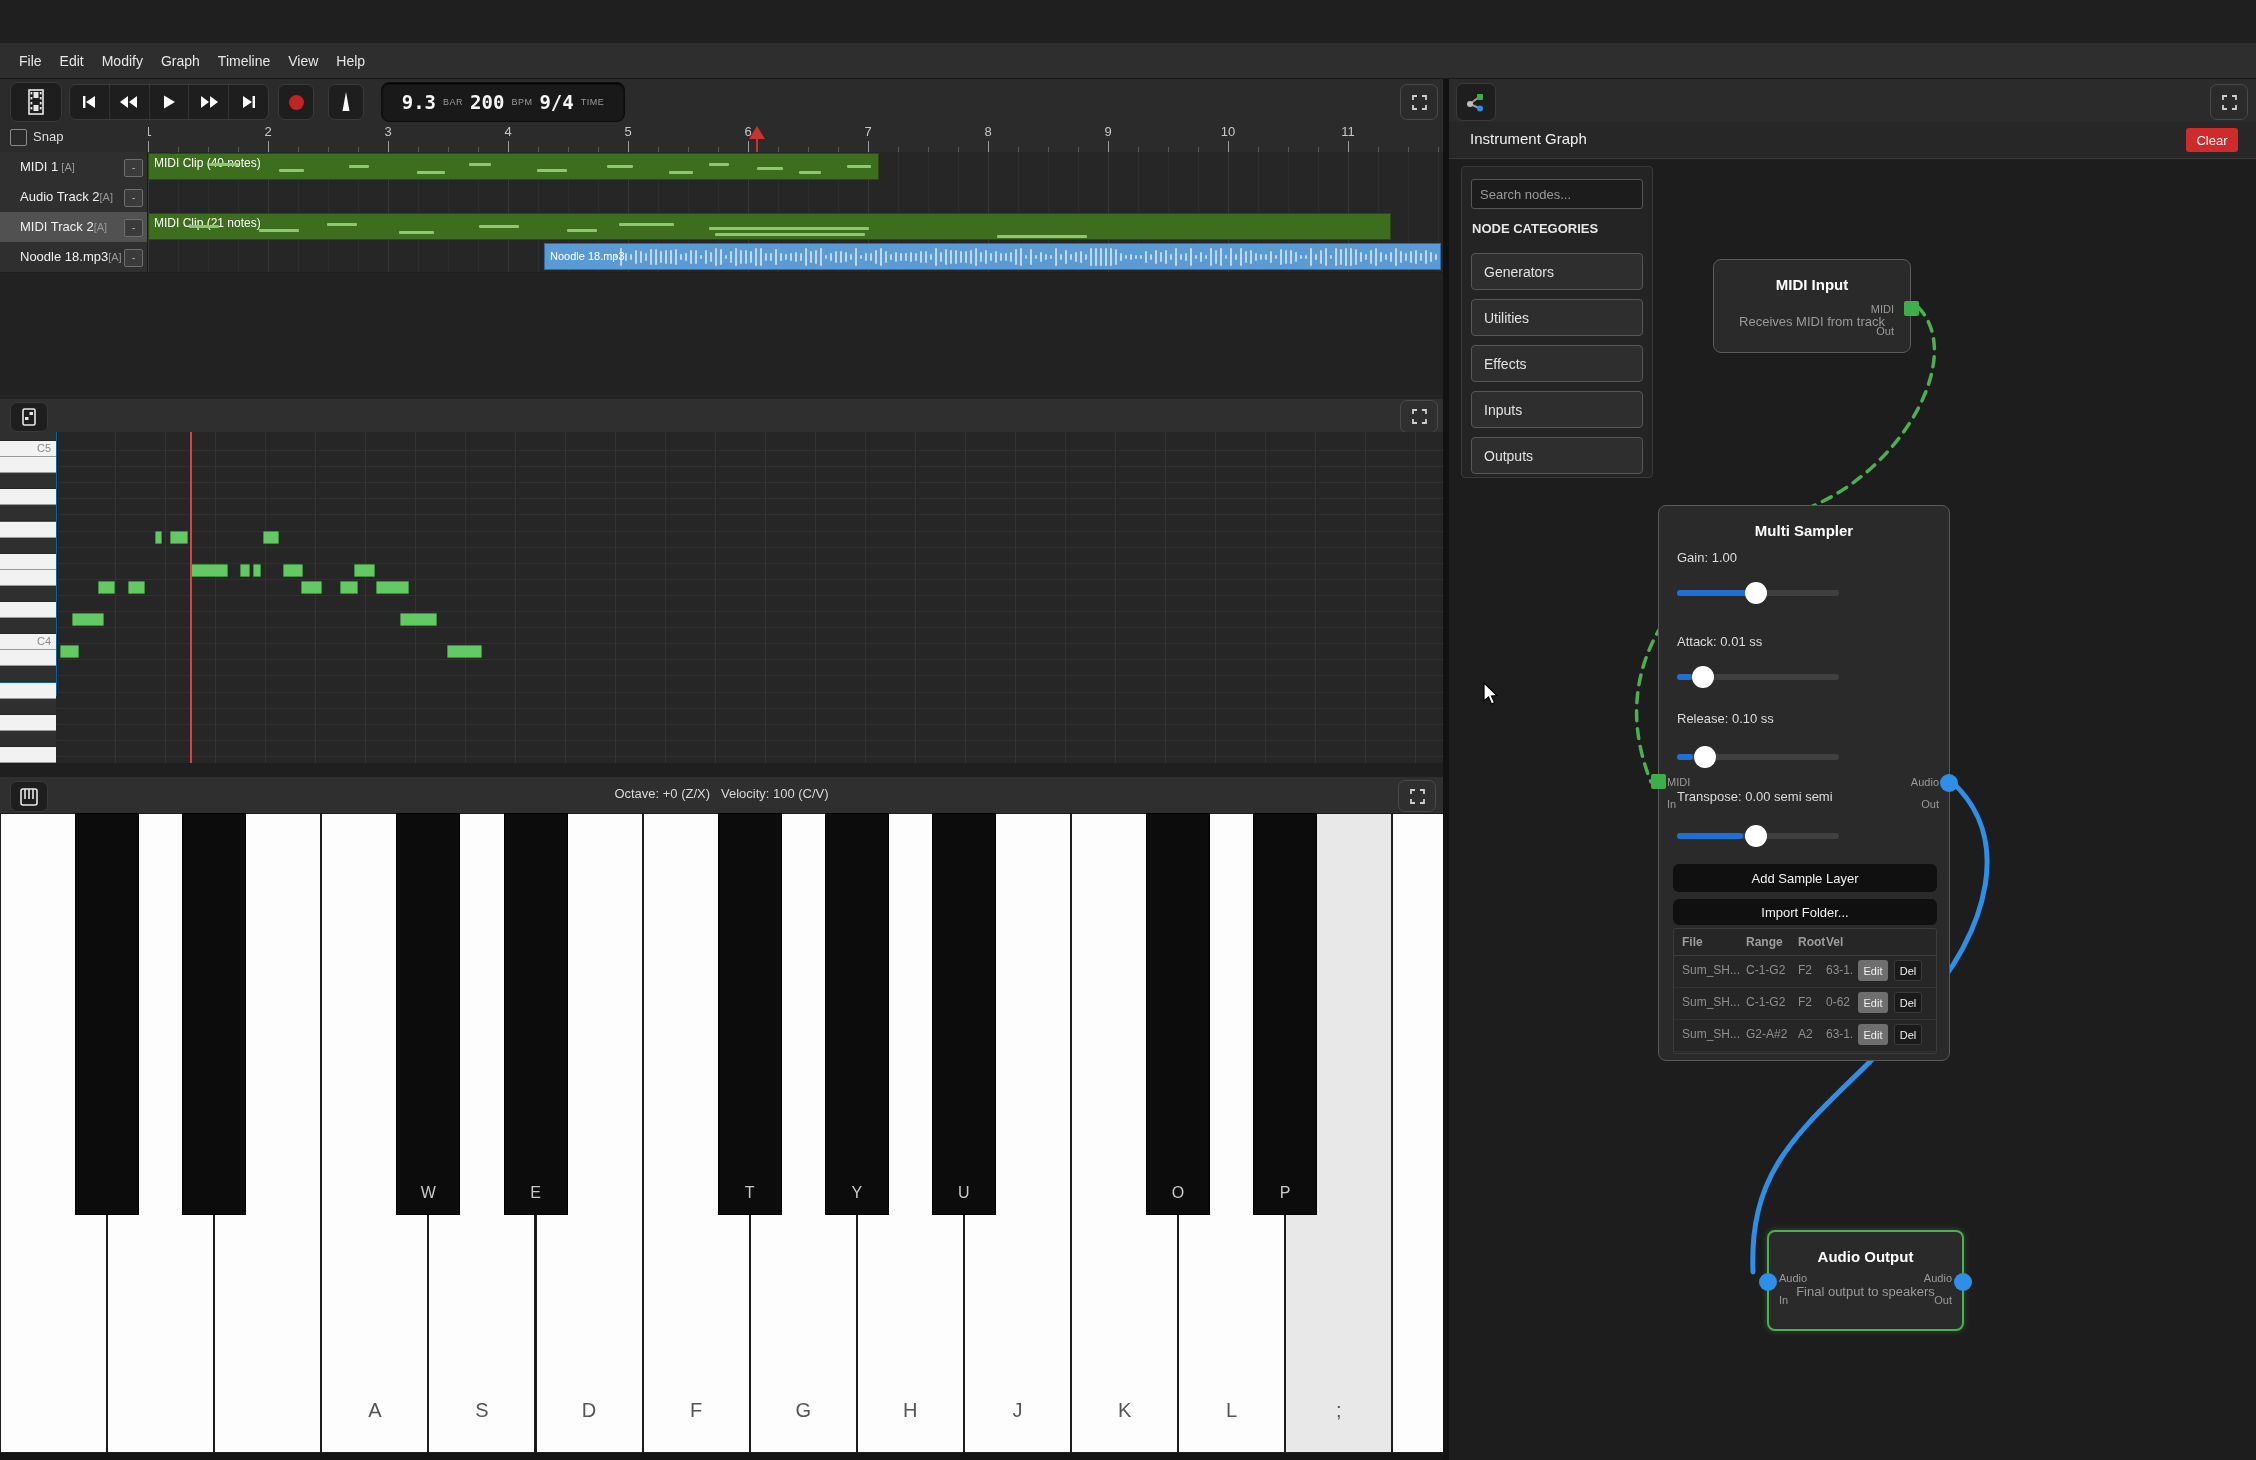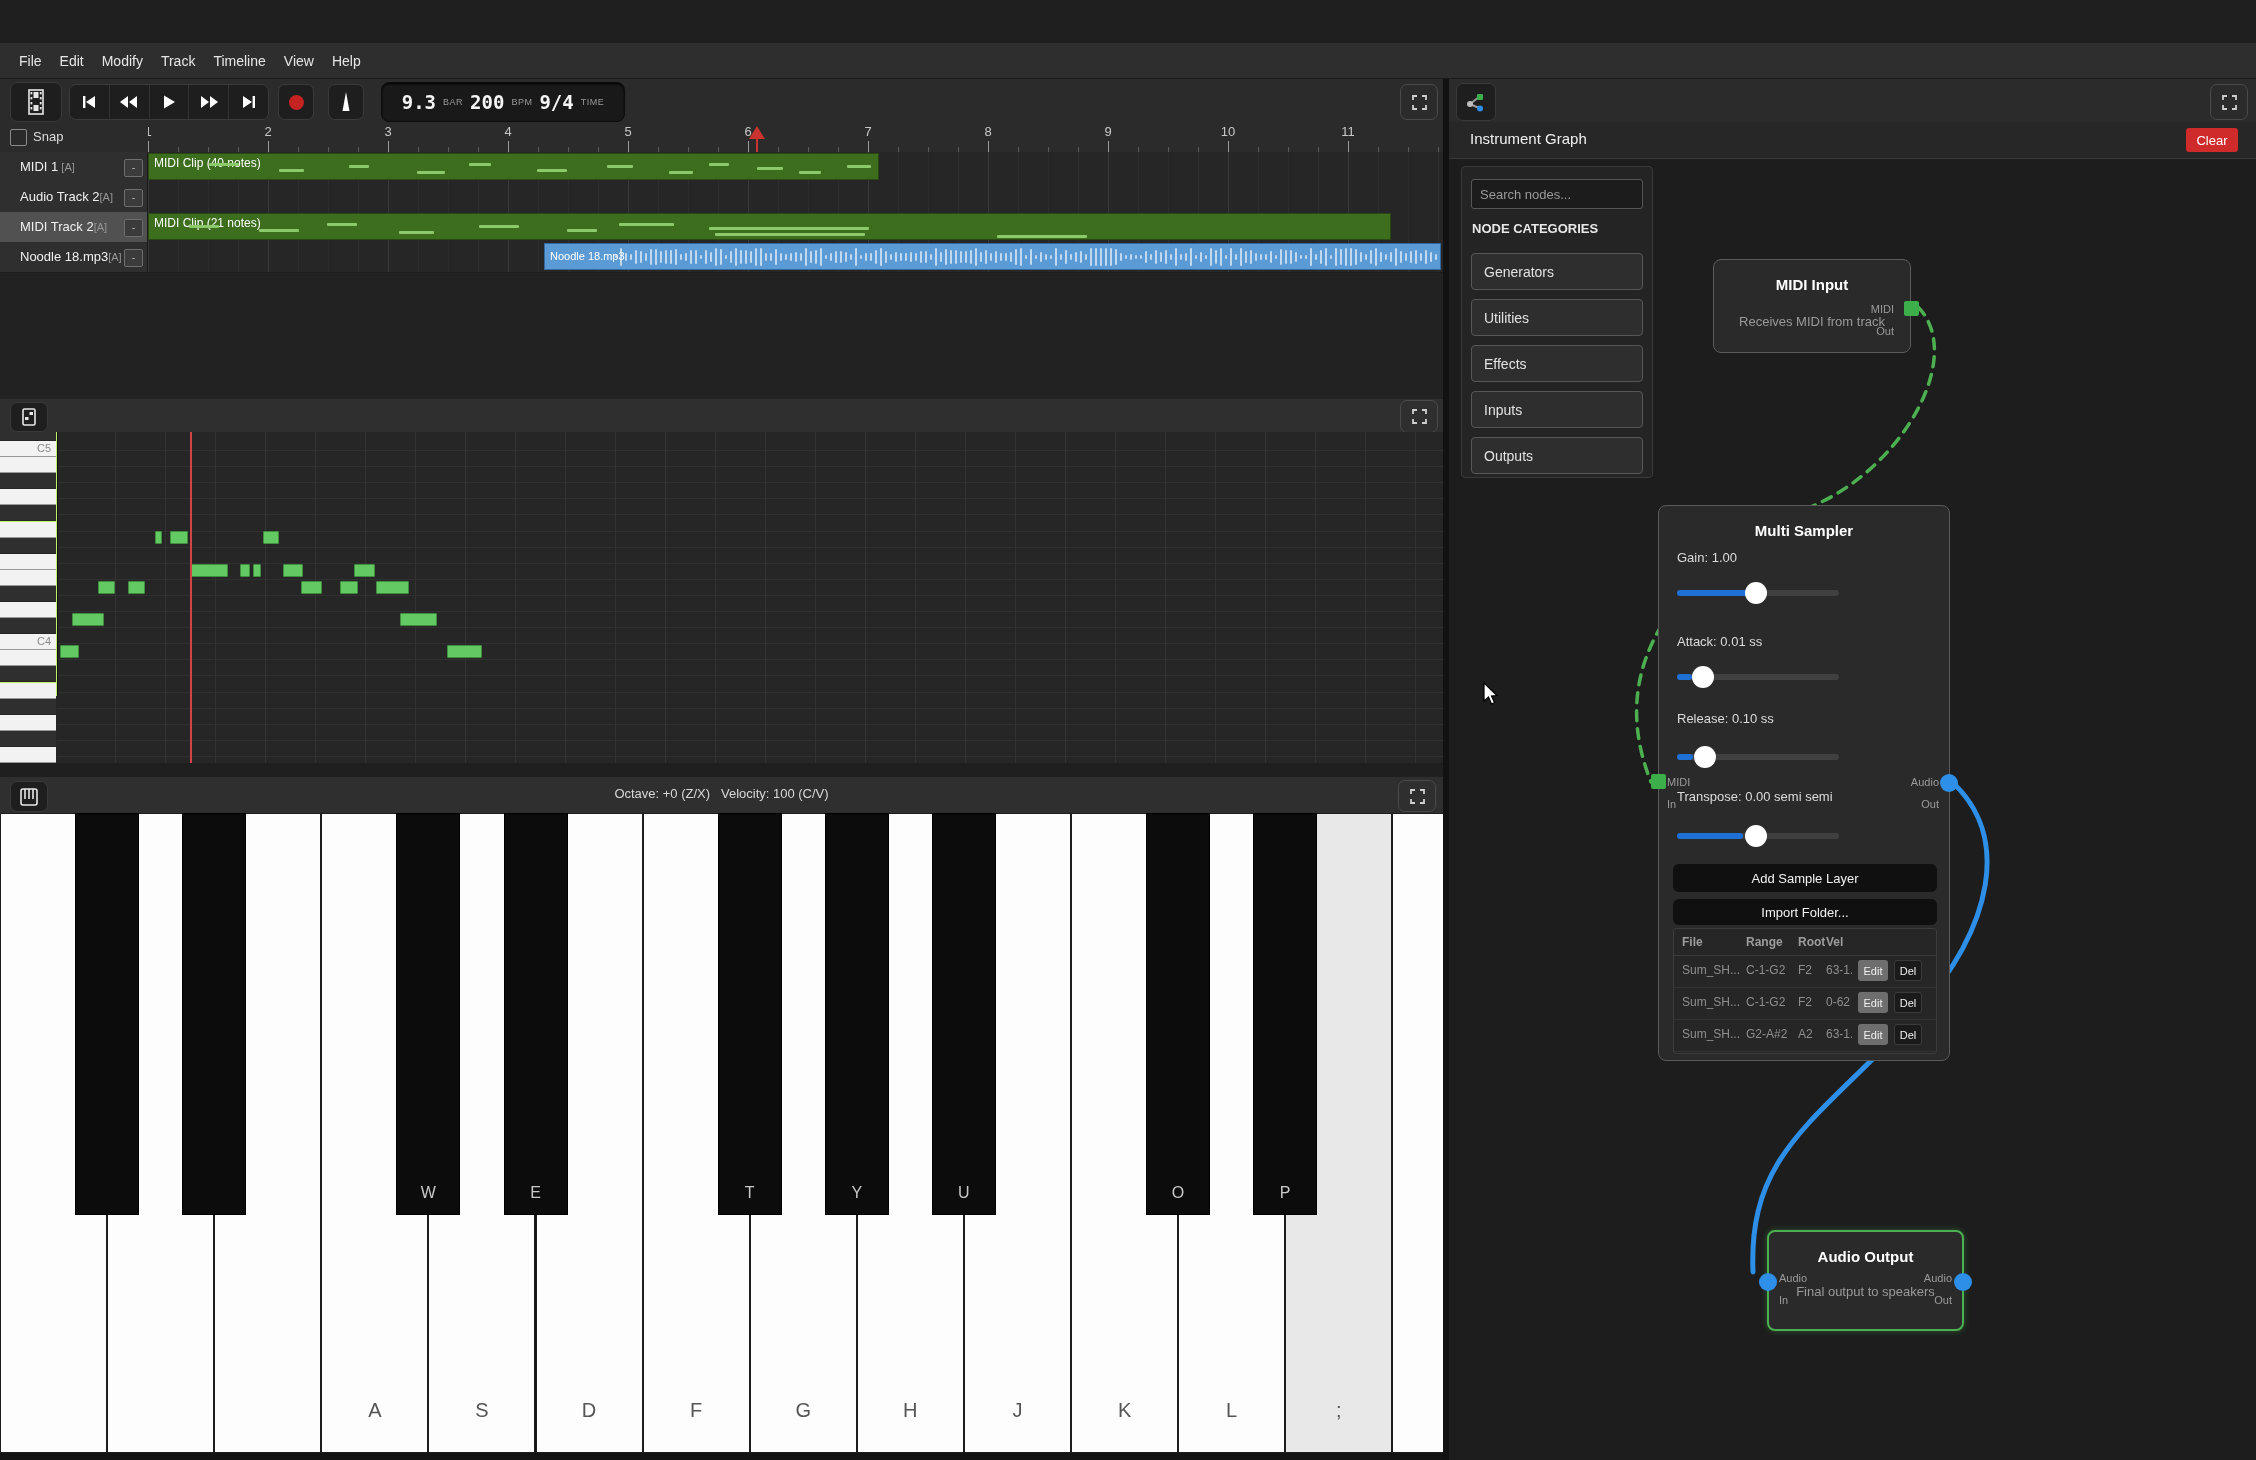--- a/index.html
+++ b/index.html
@@ -44,21 +44,21 @@
   .clip{position:absolute;top:1px;height:27px;background:#3c6e1d;border:1px solid #284a12;box-sizing:border-box;}
   .clip-label{position:absolute;left:5px;top:2px;font-size:12px;color:#fff;white-space:nowrap;}
   .dash{position:absolute;height:3px;background:#8cc96b;border-radius:1px;}
   .audioclip{position:absolute;top:1px;height:27px;background:#5b9bd5;border:1px solid #33699f;box-sizing:border-box;}
   .audio-label{position:absolute;left:5px;top:6px;font-size:11px;color:#fff;z-index:2;}
   .wavebar{position:absolute;background:rgba(225,238,250,.75);width:2px;border-radius:1px;}
   .empty-zone{left:0;top:273px;width:1443px;height:126px;background:#222;}
   
   .pr-header{left:0;top:399px;width:1443px;height:33px;background:#2f2f2f;border-bottom:1px solid #191919;}
   .pr-body{left:0;top:432px;width:1443px;height:331px;background:#262626;overflow:hidden;}
-  .pr-keys{position:absolute;left:0;top:0;width:57px;height:264px;background:#bef264;border-right:1px solid #111;}
+  .pr-keys{position:absolute;left:0;top:0;width:57px;height:264px;background:#0369a1;border-right:1px solid #111;}
   .pr-key{position:absolute;left:0;width:56px;box-sizing:border-box;}
   .pr-key.w{background:#f2f2f2;border-bottom:1px solid #9a9a9a;}
   .pr-key.b{background:#2f2f2f;border-bottom:1px solid #262626;}
   .pr-key-label{position:absolute;right:5px;top:1px;font-size:11px;color:#8a8a8a;}
   .gridline-v{position:absolute;top:0;bottom:0;width:1px;background:#333;}
   .gridline-h{position:absolute;left:57px;right:0;height:1px;background:#303030;}
   .note{position:absolute;height:13px;background:#63ca63;border:1px solid #3f8f3f;border-radius:1px;box-sizing:border-box;}
   .pr-playhead{position:absolute;top:0;bottom:0;width:2px;background:#d04545;}
   
   .pk-header{left:0;top:777px;width:1443px;height:36px;background:#2f2f2f;border-bottom:1px solid #161616;}
@@ -106,21 +106,21 @@
 </head>
 <body>
 
 <div class="app">
 
 
   <div class="abs menubar" id="menubar">
       <div class="menu-item">File</div>
       <div class="menu-item">Edit</div>
       <div class="menu-item">Modify</div>
-      <div class="menu-item">Track</div>
+      <div class="menu-item">Graph</div>
       <div class="menu-item">Timeline</div>
       <div class="menu-item">View</div>
       <div class="menu-item">Help</div>
     </div>
 
   <div class="abs toolbar"></div>
   <div class="tbtn" style="left:10px;top:82px;width:50px;height:38px;">
     <svg width="20" height="26" viewBox="0 0 20 26">
         <rect x="3" y="1" width="14" height="24" fill="none" stroke="#e8e8e8" stroke-width="1.6"></rect>
         <rect x="7.5" y="3" width="5" height="6" fill="#e8e8e8"></rect>

